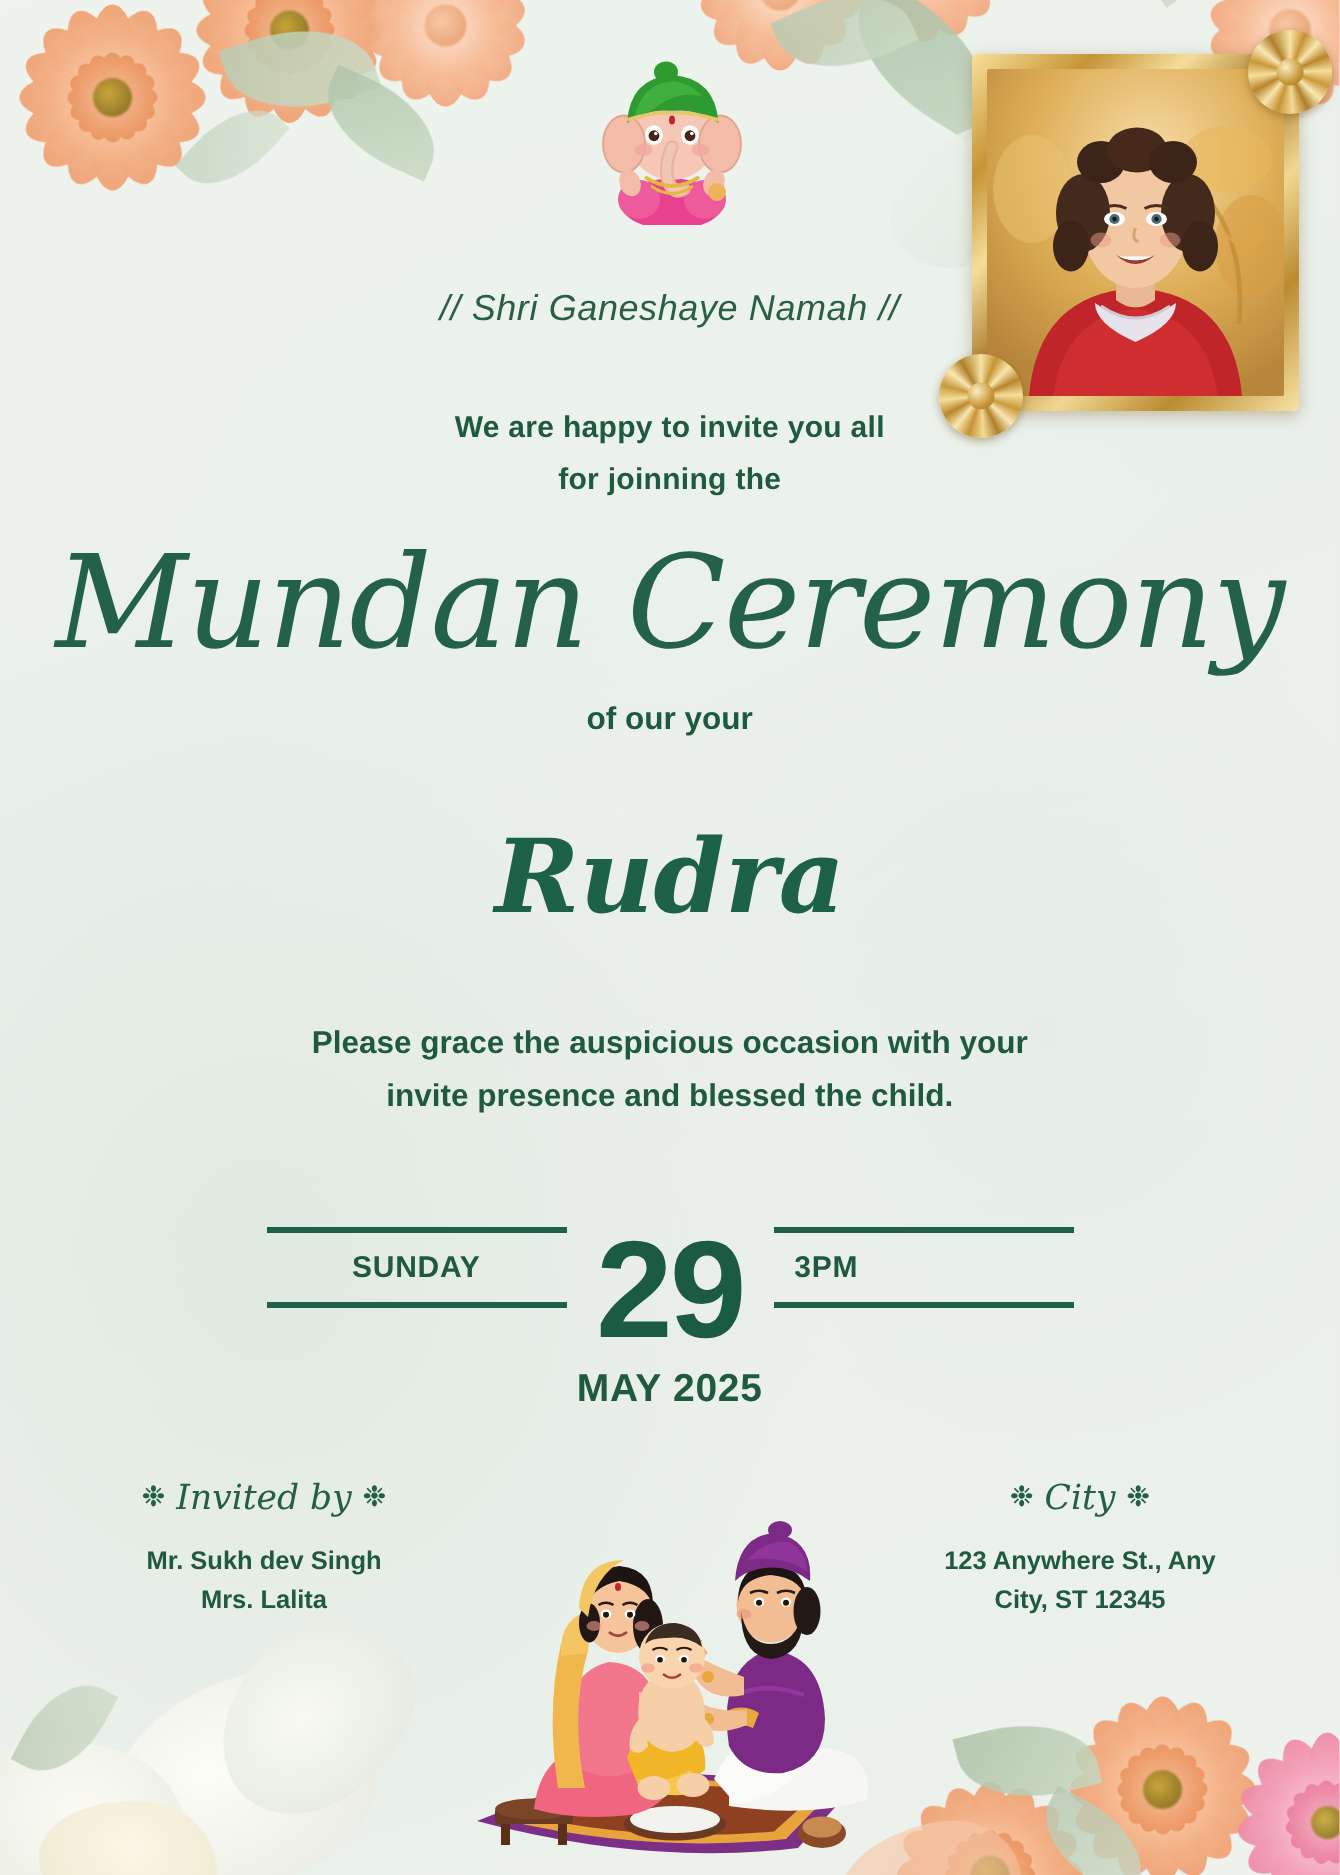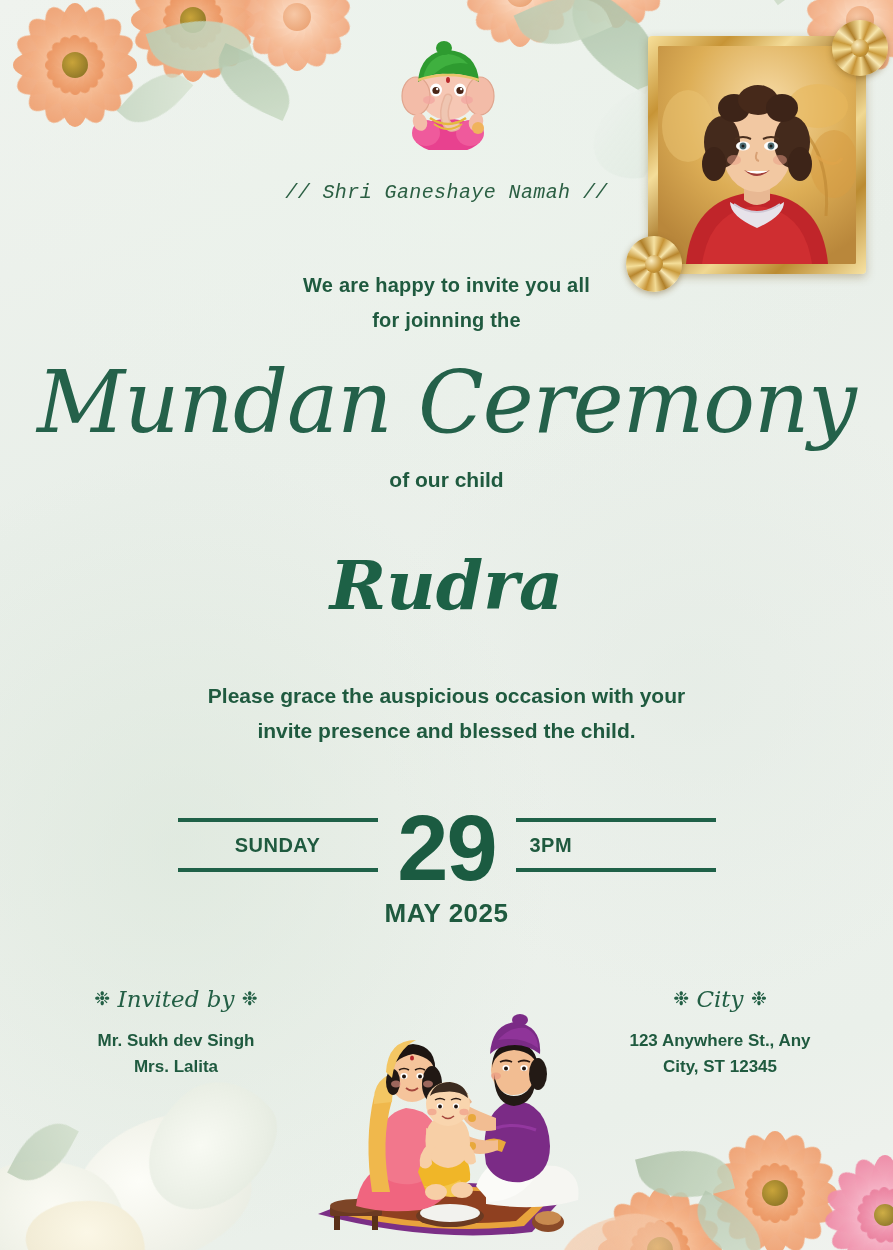--- a/index.html
+++ b/index.html
@@ -57,23 +57,23 @@
       #f4de99 88deg,#c99a3b 110deg,#f8e8b4 132deg,#b0802a 154deg,#f2da94 176deg,
       #c79436 198deg,#f7e6ad 220deg,#b8862e 242deg,#f4de99 264deg,#c99a3b 286deg,
       #f8e8b4 308deg,#b0802a 330deg,#f6e2a2 360deg);
     box-shadow:0 2px 6px rgba(110,80,25,.45);}
   .rosette::after{content:"";position:absolute;left:50%;top:50%;width:18px;height:18px;
     margin:-9px 0 0 -9px;border-radius:50%;
     background:radial-gradient(circle at 35% 32%,#fbeec2 0%,#c89738 60%,#9d7227 100%);}
 
   
   .shri{
-    position:absolute;left:0;right:0;top:181px;text-align:center;
-    font-family:Liberation Mono, monospace;font-style:italic;
-    font-size:20px;letter-spacing:.4px;color:#2b5f43;
+    position:absolute;left:0;right:0;top:192px;text-align:center;
+    font-family:Liberation Sans, sans-serif;font-style:italic;
+    font-size:24px;letter-spacing:.4px;color:#2b5f43;
   }
   .invite-lines{
     position:absolute;left:0;right:0;top:268px;text-align:center;
     color:#1f5a3f;font-weight:bold;font-size:20px;line-height:35px;
     letter-spacing:.2px;
   }
   .main-title{
     position:absolute;left:0;right:0;top:352px;text-align:center;
     font-family:"DejaVu Serif",serif;font-style:italic;font-weight:normal;
     font-size:86px;line-height:100px;color:#24614a;
@@ -103,21 +103,21 @@
     content:"";position:absolute;left:0;right:0;height:4px;background:#1f6148;
   }
   .date-side::before{top:0;}
   .date-side::after{bottom:0;}
   .date-side span{
     display:block;font-size:20px;font-weight:bold;color:#1f5a3f;
     letter-spacing:.5px;line-height:36px;
   }
   .side-left{text-align:center;}
   .side-right{text-align:left;padding-left:14px;}
-  .date-center{width:150px;text-align:center;margin:4px -6px;position:relative;top:-18px;}
+  .date-center{width:150px;text-align:center;margin:16px -6px;position:relative;top:-18px;}
   .day-number{
     font-size:92px;font-weight:bold;color:#1b5b41;line-height:88px;letter-spacing:-2px;
   }
   .month-year{
     font-size:26px;font-weight:bold;color:#1f5a3f;letter-spacing:.5px;margin-top:6px;
   }
 
   
   .col{position:absolute;text-align:center;color:#1f5a3f;}
   .col-left{left:56px;top:986px;width:240px;}
@@ -634,21 +634,21 @@
 
   <div class="shri">// Shri Ganeshaye Namah //</div>
 
   <div class="invite-lines">
     <div>We are happy to invite you all</div>
     <div>for joinning the</div>
   </div>
 
   <div class="main-title">Mundan Ceremony</div>
 
-  <div class="of-our-baby">of our child</div>
+  <div class="of-our-baby">of our your</div>
 
   <div class="baby-name">Rudra</div>
 
   <div class="grace-text">
     <div>Please grace the auspicious occasion with your</div>
     <div>invite presence and blessed the child.</div>
   </div>
 
   <div class="date-block">
     <div class="date-side side-left">

